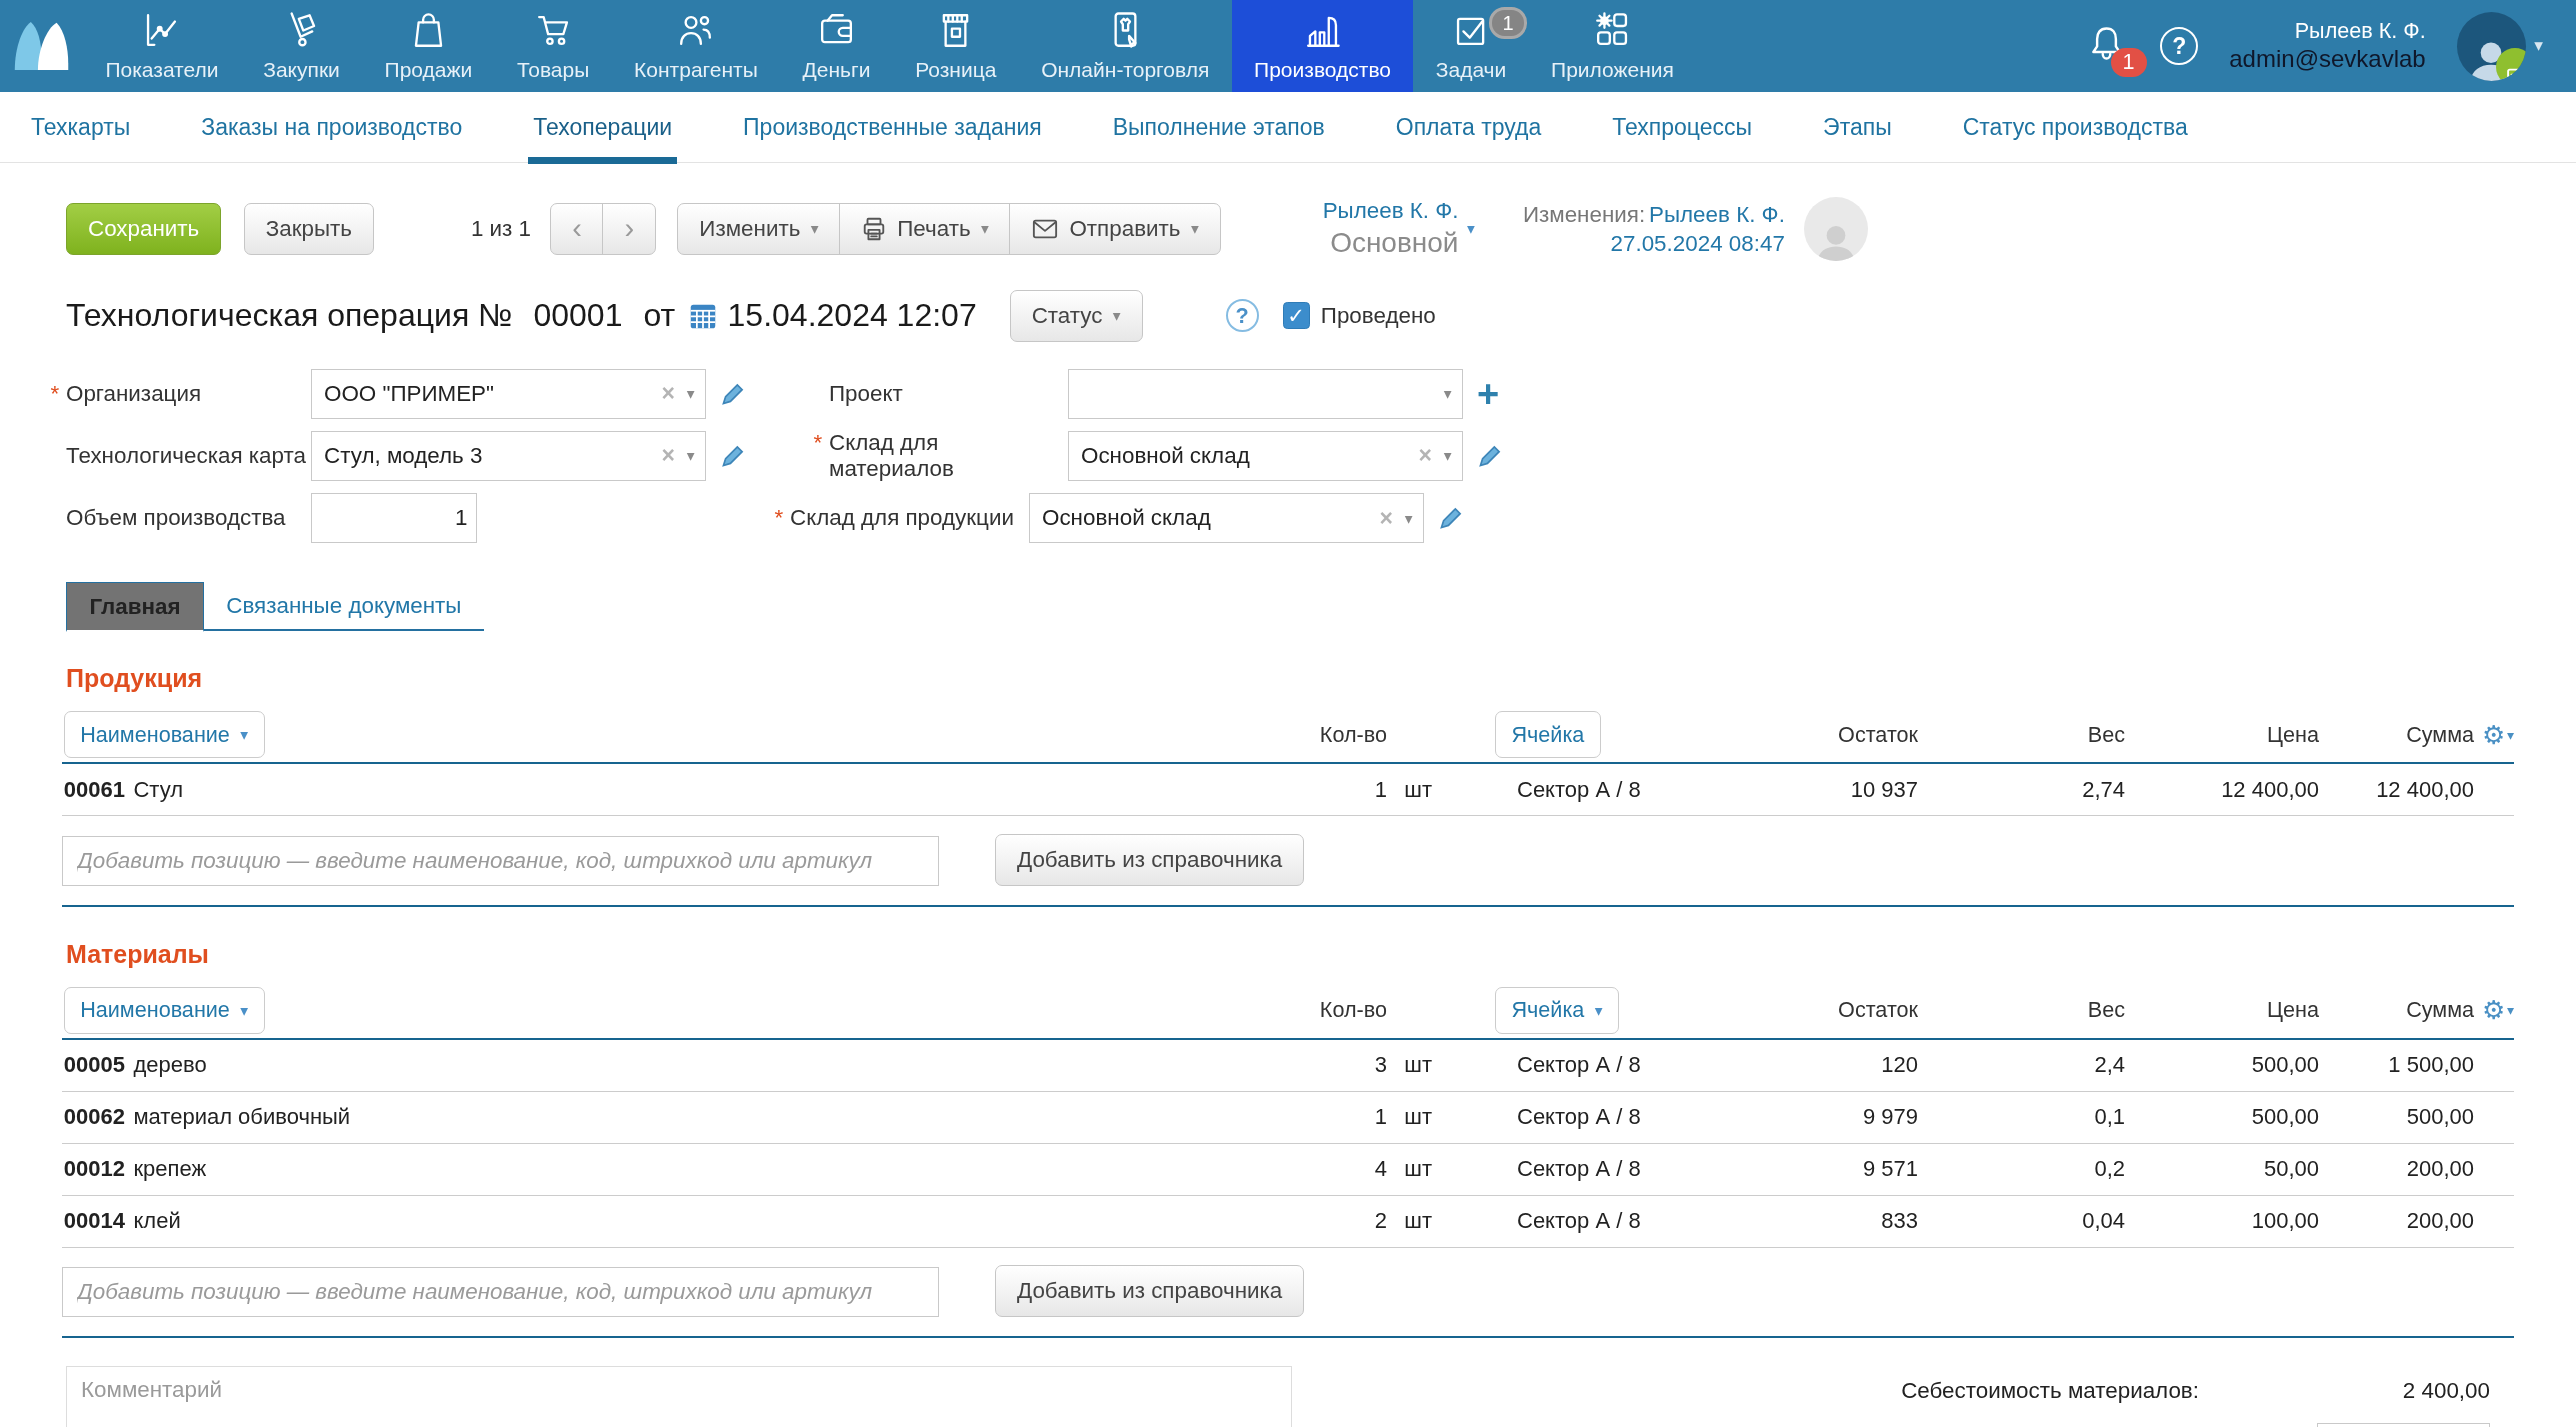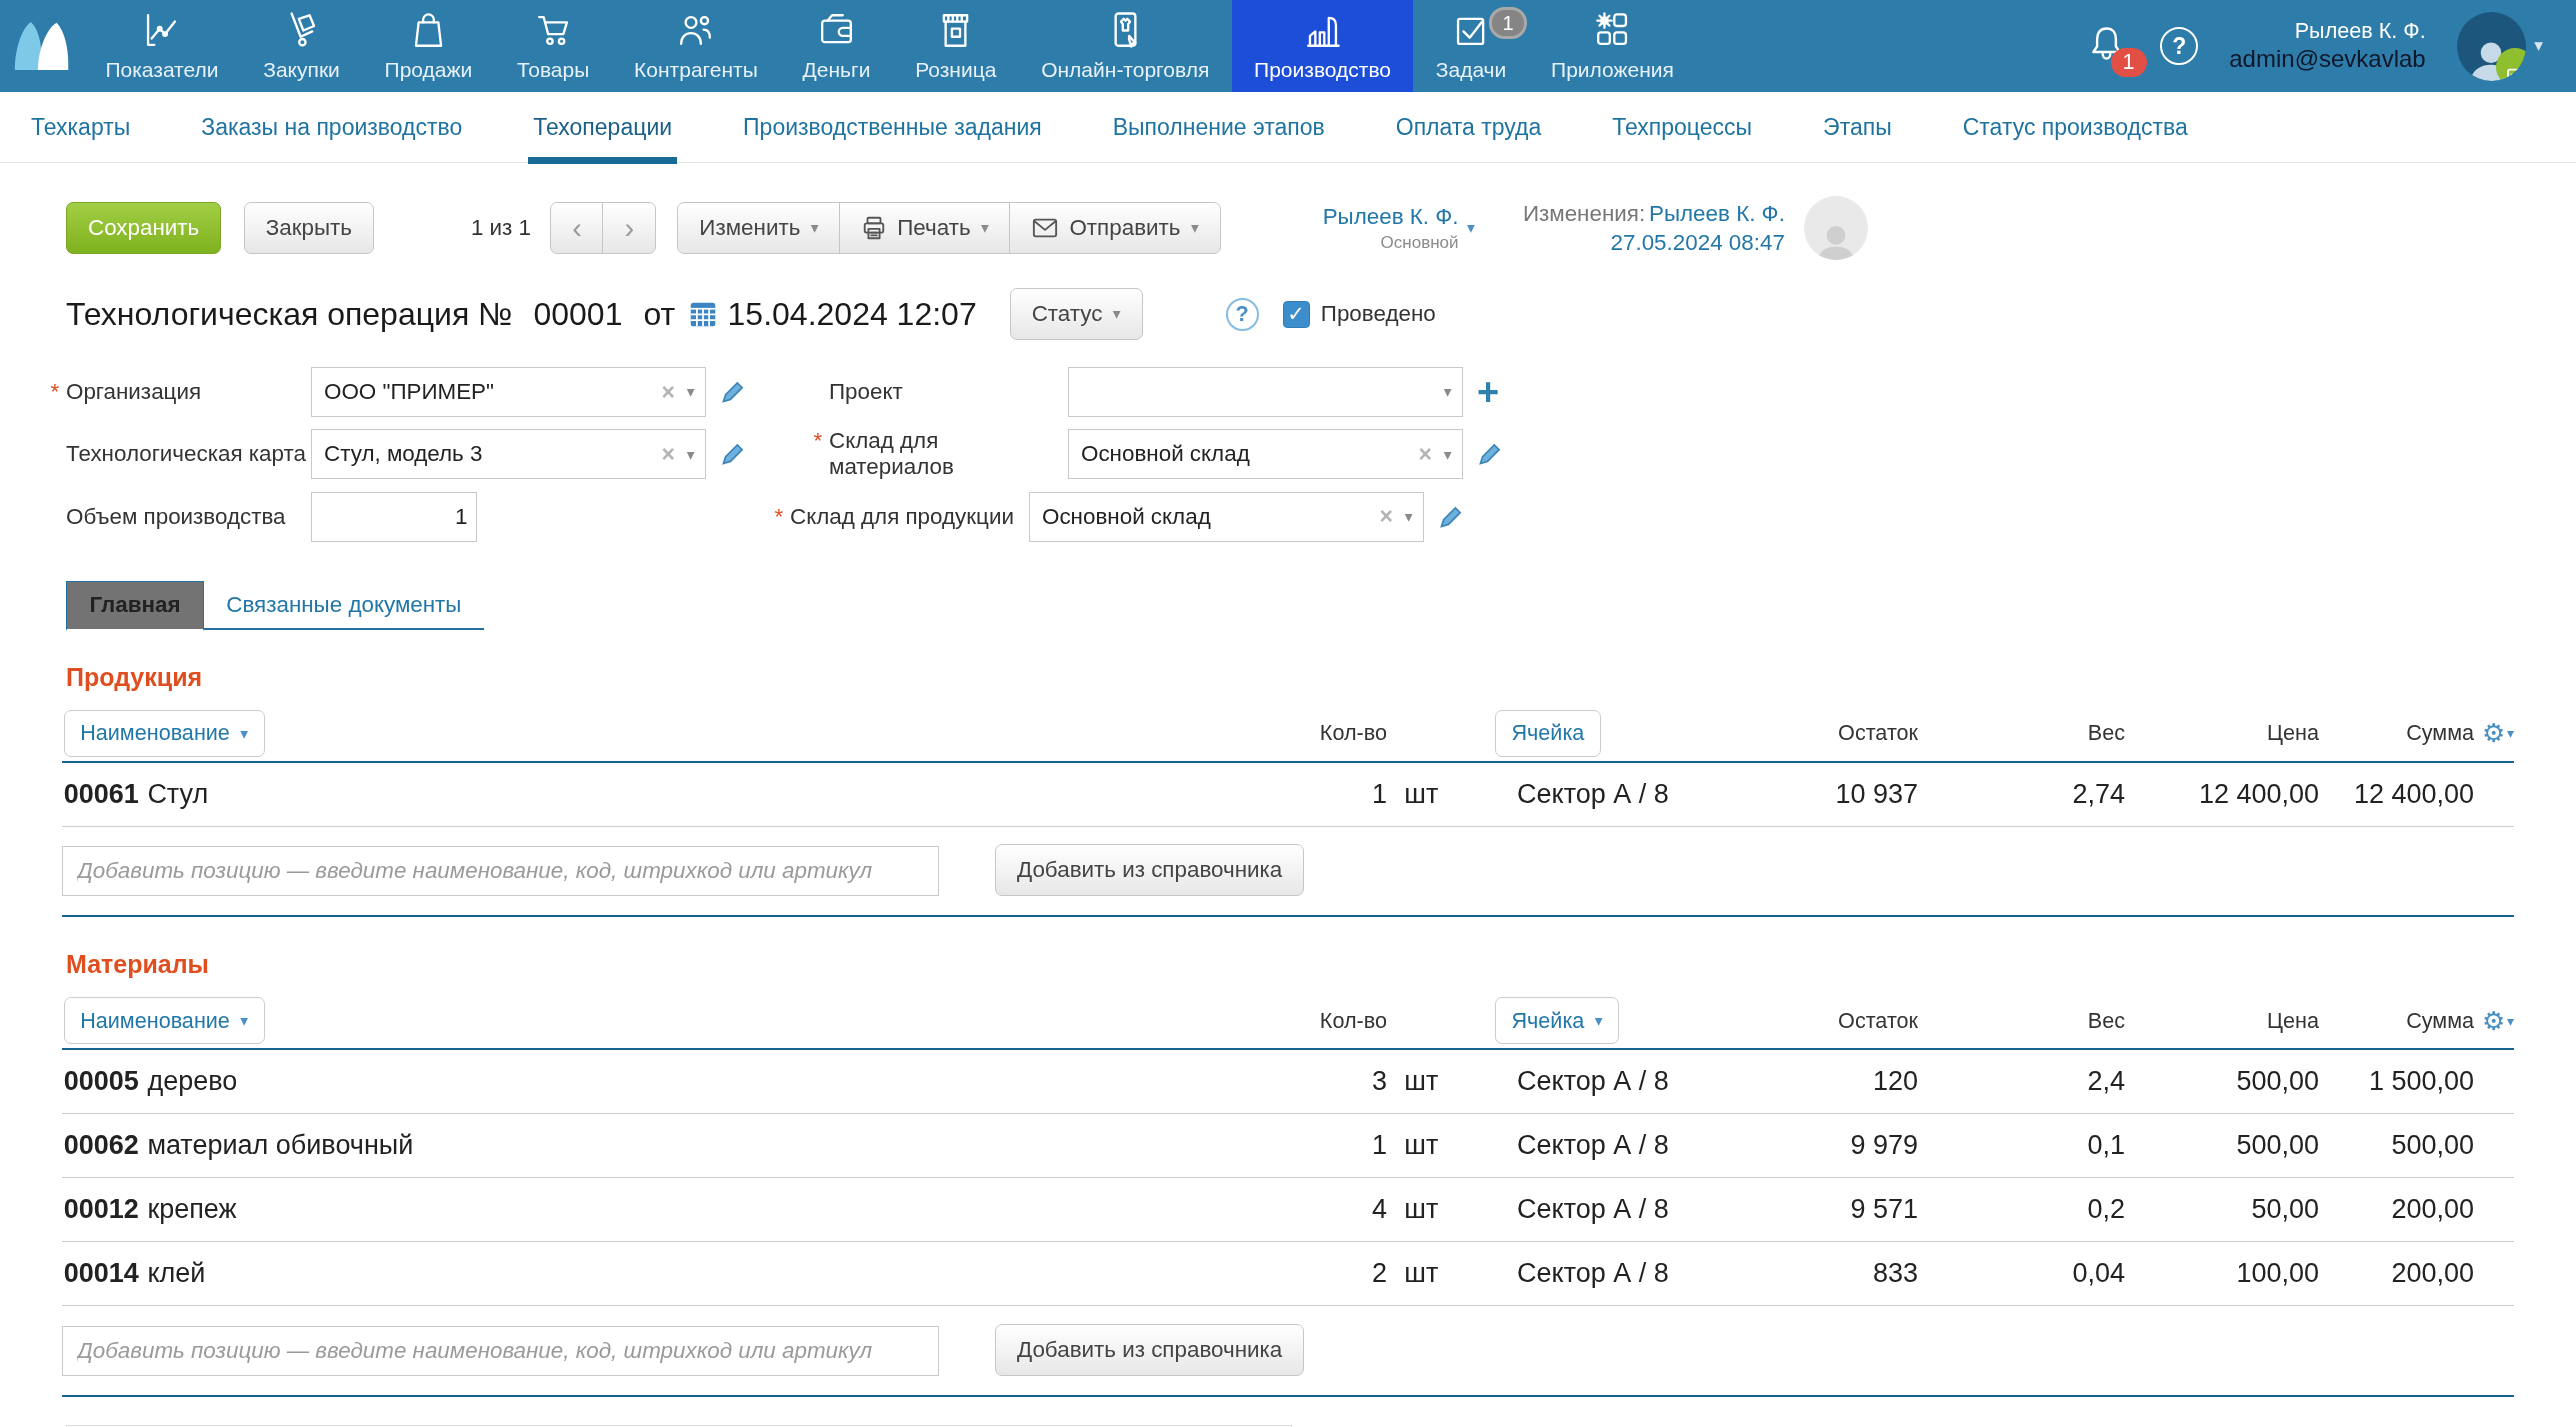--- a/index.html
+++ b/index.html
@@ -48,21 +48,21 @@
 .btn-green{background:linear-gradient(#a2ce45,#7fb21e);border-color:#7ca42b;color:#fff}
 .group{display:inline-flex}
 .group .btn{border-radius:0;margin-left:-1.7px}
 .group .btn:first-child{border-radius:7px 0 0 7px;margin-left:0}
 .group .btn:last-child{border-radius:0 7px 7px 0}
 .pager-label{font-size:22.4px;color:#333;margin-left:97px}
 .nav-arrow{width:54px;justify-content:center;color:#9a9a9a;font-size:29px;padding:0}
 .owner{display:flex;align-items:center;gap:8.6px;margin-left:102px;cursor:pointer}
 .owner-main{text-align:right;line-height:1.3}
 .owner-name{color:#2277a8;font-size:22.4px}
-.owner-dept{color:#8b8b8b;font-size:17px}
+.owner-dept{color:#8b8b8b;font-size:28px}
 .changes{margin-left:48px;text-align:right;line-height:1.3}
 .changes .lbl{color:#777;font-size:22.4px}
 .changes a{color:#2277a8;font-size:22.4px;text-decoration:none;cursor:pointer}
 .avatar-gray{width:64px;height:64px;border-radius:50%;background:#e9e9e9;overflow:hidden;position:relative;margin-left:19px}
 
 .title-row{display:flex;align-items:center;margin:28px 66px 0}
 .doc-title{font-size:32px;color:#1a1a1a;font-weight:400;display:flex;align-items:center}
 .doc-title .num{margin-left:21px}
 .doc-title .of{margin-left:21px}
 .cal-icon{margin:0 10.4px 0 14px;display:flex;cursor:pointer}
@@ -92,21 +92,21 @@
 .tab{font-size:22.4px;padding:10.4px 22.4px;cursor:pointer;white-space:nowrap}
 .tab.active{border:1.7px solid #2470a0;border-bottom:2.6px solid #fff;margin-bottom:-2.6px;background:#737373;
   color:#222;font-weight:bold}
 .tab.link{color:#2277a8}
 
 .sec-heading{margin:33px 66px 0;color:#e04e1f;font-size:25px}
 .tbl{margin:14px 62px 0}
 .thead{display:flex;align-items:center;height:57px;font-size:21.6px;color:#333;border-bottom:2.6px solid #17648f}
 .btn-col{border:1.7px solid #ccc;border-radius:7px;height:47px;padding:0 15.5px;display:inline-flex;
   align-items:center;gap:10.4px;color:#2277a8;font-size:21.6px;background:#fff;cursor:pointer;white-space:nowrap}
-.trow{display:flex;align-items:center;height:64px;font-size:27px;color:#222;border-bottom:1.7px solid #ccc}
+.trow{display:flex;align-items:center;height:52px;font-size:22px;color:#222;border-bottom:1.7px solid #ccc}
 .c-name{flex:1;padding-left:1.7px;white-space:nowrap}
 .c-name b{margin-right:8.6px}
 .c-qty{width:112px;text-align:right}
 .c-unit{width:73px;padding-left:17.3px}
 .c-cell{width:259px;padding-left:57px}
 .c-stock{width:199px;text-align:right}
 .c-weight{width:207px;text-align:right}
 .c-price{width:194px;text-align:right}
 .c-sum{width:155px;text-align:right}
 .c-gear{width:40px;display:flex;justify-content:flex-end;align-items:center;gap:1.7px}

